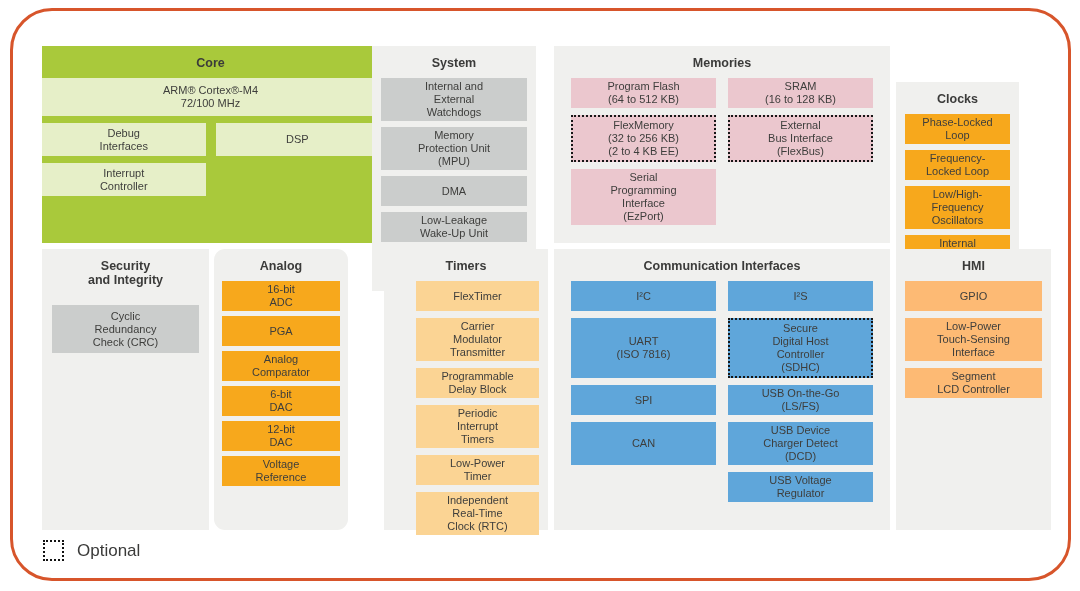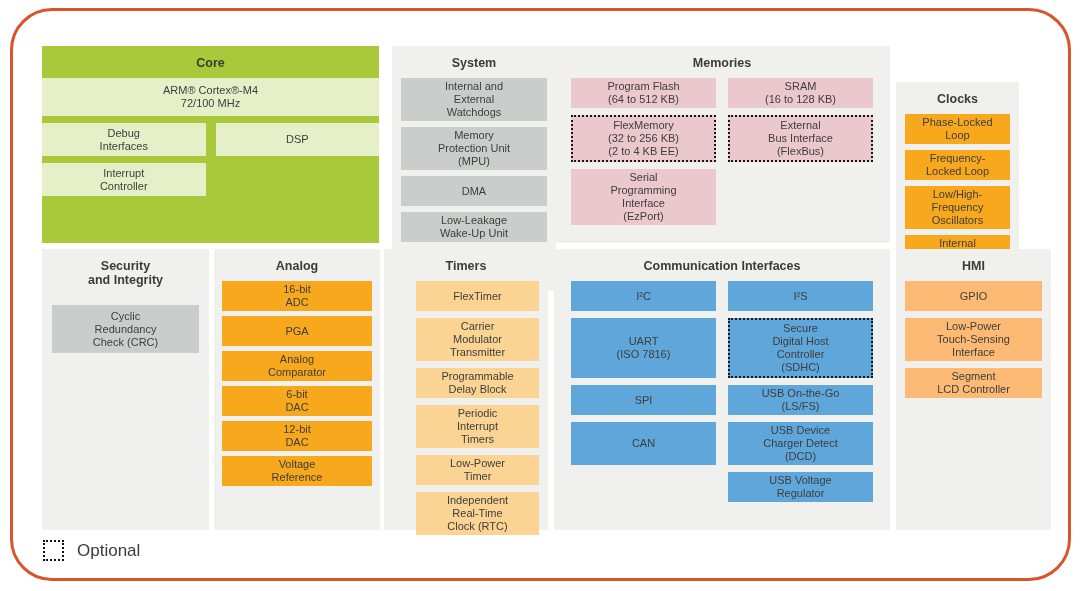--- a/index.html
+++ b/index.html
@@ -57,26 +57,26 @@
     font-size: 11px;
     line-height: 13px;
     color: #3e3e3c;
     min-height: 30px;
     padding: 2px 4px;
   }
   .optional-block { border: 2px dotted #161616; }
 
   
   .p-core     { left: 29px;  top: 35px; width: 337px; height: 197px; background: #a9c93b; }
-  .p-system   { left: 379px; top: 35px; width: 164px; height: 245px; }
+  .p-system   { left: 359px; top: 35px; width: 164px; height: 245px; }
   .p-memories { left: 541px; top: 35px; width: 336px; height: 197px; }
   .p-clocks   { left: 883px; top: 35px; width: 123px; height: 197px; margin-top: 36px; }
   
   .p-security { left: 29px;  top: 238px; width: 167px; height: 281px; }
-  .p-analog   { left: 201px; top: 238px; width: 166px; height: 281px; }
+  .p-analog   { left: 201px; top: 238px; width: 134px; height: 281px; border-radius: 11px; }
   .p-timers   { left: 371px; top: 238px; width: 164px; height: 281px; }
   .p-comm     { left: 541px; top: 238px; width: 336px; height: 281px; }
   .p-hmi      { left: 883px; top: 238px; width: 155px; height: 281px; }
 
   .p-core .stack { padding: 0 0; gap: 7px; }
   .p-core .block { background: #e6efc8; min-height: 33px; }
   .p-core .block.cpu { min-height: 38px; }
   .core-row { display: grid; grid-template-columns: 1fr 1fr; gap: 10px; }
   .p-core .half { width: calc(50% - 5px); }
 

